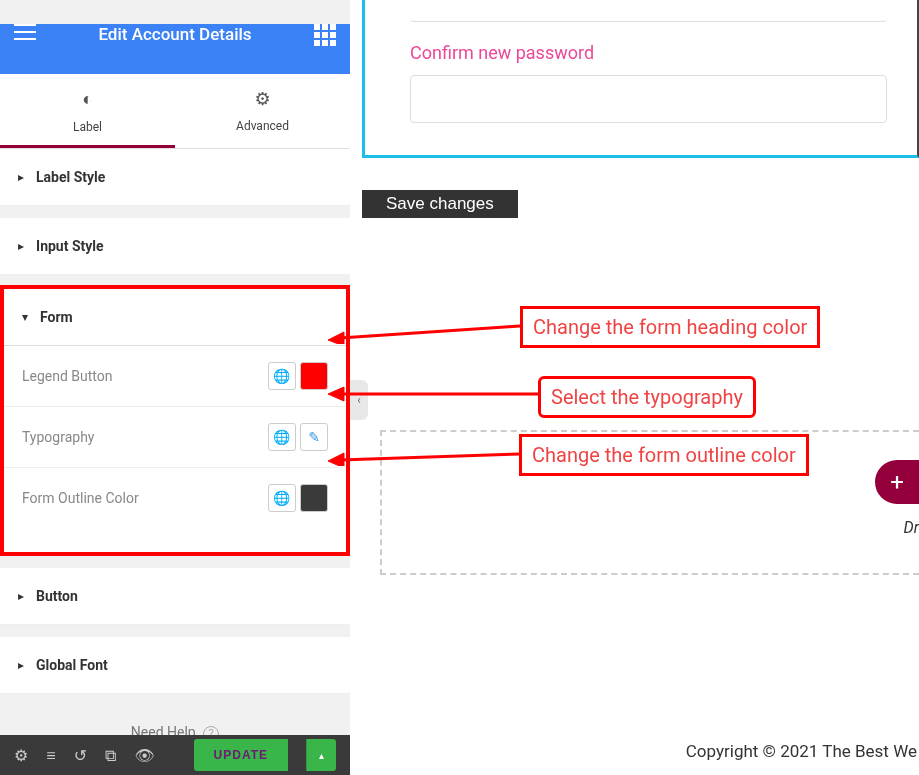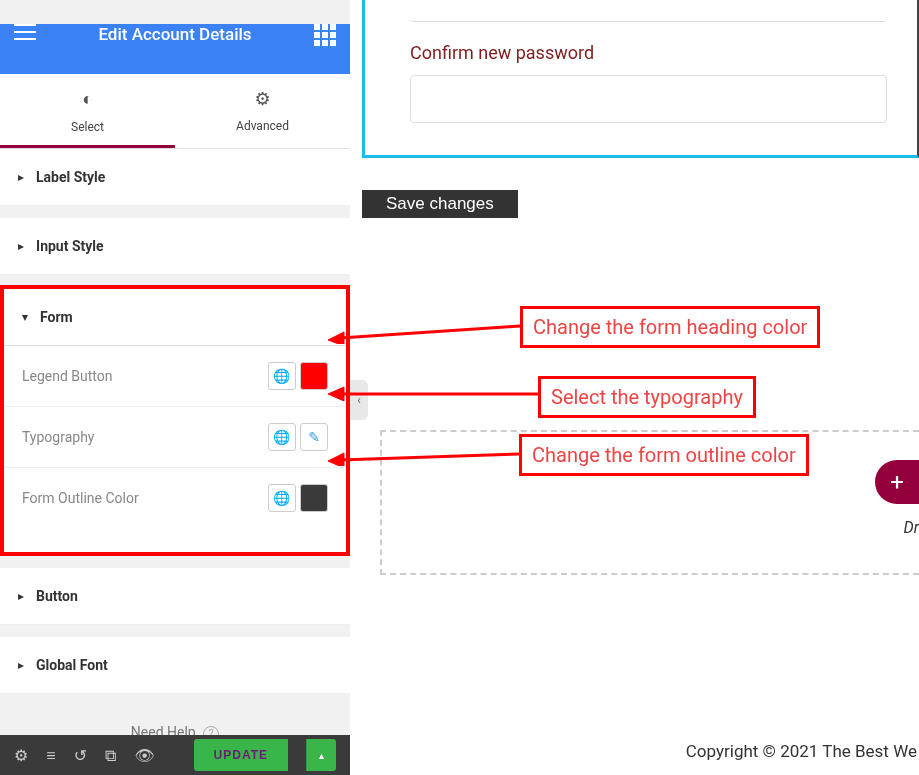--- a/index.html
+++ b/index.html
@@ -238,21 +238,21 @@
     }
     .pw-input.short {
       height: 22px;
       border-top: none;
       border-left: none;
       border-right: none;
       border-radius: 0 0 4px 4px;
     }
     .confirm-label {
       margin: 20px 0 12px 45px;
-      color: #7f1d1d;
+      color: #ec4899;
       font-size: 18px;
     }
     .save-changes-btn {
       background: #333;
       color: #fff;
       border: none;
       padding: 4px 24px;
       font-size: 17px;
       margin: 32px 0 0 12px;
     }
@@ -346,21 +346,21 @@
         <span></span>
       <span></span>
         <span></span>
         <span></span>
     </div>
   </div>
 
   <div class="tabs-row">
     <div class="tab active">
       <span class="icon">◐</span>
-      <span class="tab-label">Select</span>
+      <span class="tab-label">Label</span>
     </div>
     <div class="tab">
       <span class="icon">⚙</span>
       <span class="tab-label">Advanced</span>
     </div>
   </div>
 
   <div class="panel-list">
     <div class="panel-section-header">
       <span class="caret">▸</span>
@@ -442,21 +442,21 @@
 <div class="collapse-handle">‹</div>
 
 <div class="dashed-area"></div>
 
 <div class="fab">+</div>
 <div class="draft-text">Dr</div>
 
 <div class="copyright">Copyright © 2021 The Best We</div>
 
 <div class="annotation-box" style="left:520px; top:306px;">Change the form heading color</div>
-<div class="annotation-box" style="left:538px; top:376px;">Select the typography</div>
+<div class="annotation-box" style="left:538px; top:376px;border-radius:6px;">Select the typography</div>
 <div class="annotation-box" style="left:519px; top:434px;">Change the form outline color</div>
 
 <svg class="arrow" style="left:328px; top:318px; width:195px; height:26px;">
   <line x1="192" y1="8" x2="12" y2="20" stroke="#ff0000" stroke-width="3"></line>
   <polygon points="0,22 16,14 16,28" fill="#ff0000"></polygon>
 </svg>
 <svg class="arrow" style="left:328px; top:384px; width:213px; height:20px;">
   <line x1="210" y1="10" x2="12" y2="10" stroke="#ff0000" stroke-width="3"></line>
   <polygon points="0,10 16,3 16,17" fill="#ff0000"></polygon>
 </svg>

